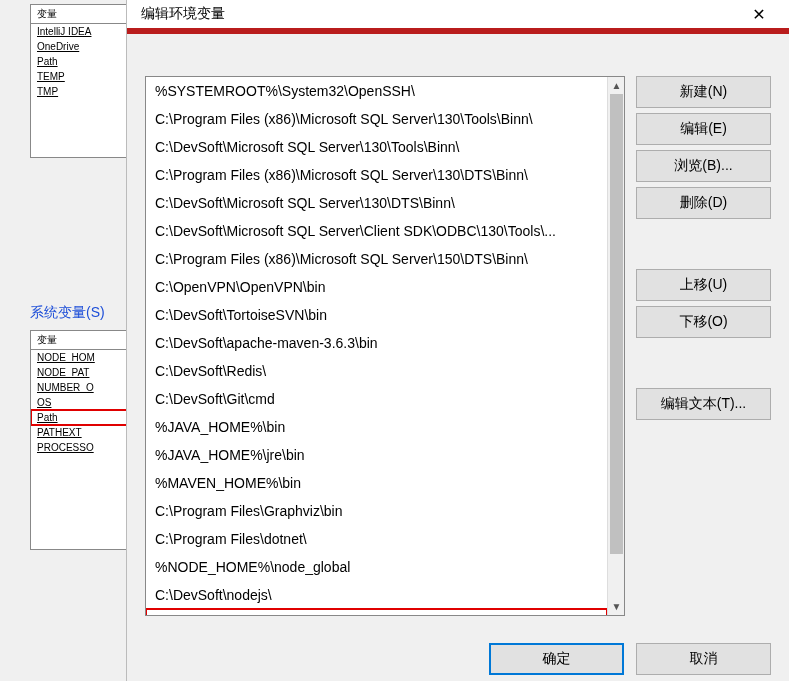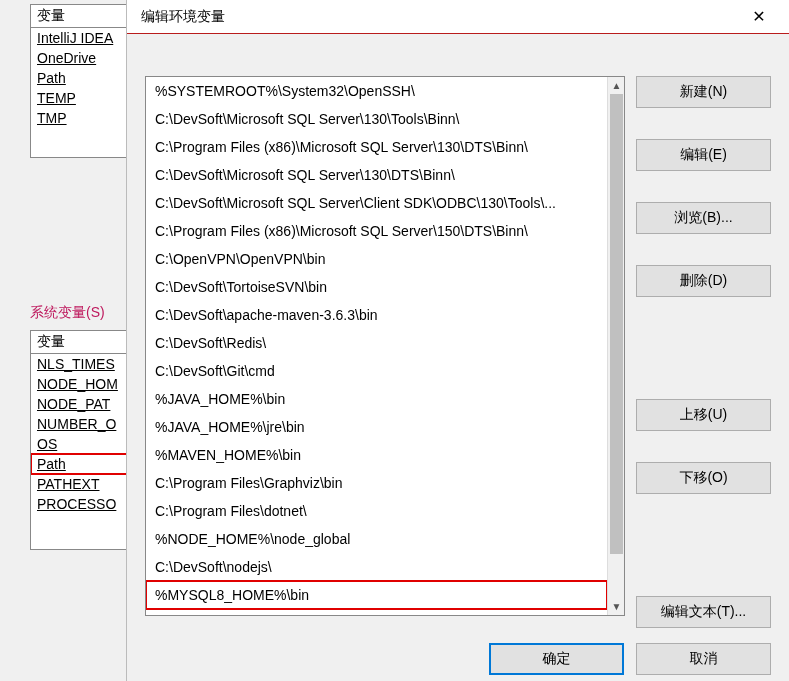--- a/index.html
+++ b/index.html
@@ -17,29 +17,29 @@
     .bg-window {
       position: absolute;
       left: 0; top: 0;
       width: 789px;
       height: 681px;
       background: #f0f0f0;
     }
     .bg-label {
       position: absolute;
       font-size: 14px;
-      color: #be185d;
+      color: #1d4ed8;
     }
     .bg-list {
       position: absolute;
       left: 30px;
       width: 110px;
       background: #fff;
       border: 1px solid #888;
-      font-size: 14px;
+      font-size: 10px;
       overflow: hidden;
     }
     .bg-list .hdr {
       padding: 2px 6px;
       border-bottom: 1px solid #888;
     }
     .bg-list .row {
       padding: 2px 6px;
       white-space: nowrap;
       text-decoration: underline;
@@ -56,21 +56,21 @@
       height: 681px;
       background: #f0f0f0;
       border-left: 1px solid #bbb;
     }
     .titlebar {
       height: 34px;
       display: flex;
       align-items: center;
       justify-content: space-between;
       padding: 0 10px 0 14px;
-      border-bottom: 1px solid #b91c1c;
+      border-bottom: 6px solid #b91c1c;
       background: #fff;
     }
     .titlebar .title { font-size: 14px; }
     .titlebar .close {
       width: 40px; height: 28px;
       display: flex; align-items: center; justify-content: center;
       font-size: 16px;
       color: #000;
     }
     .content {
@@ -127,21 +127,21 @@
     }
     .scroll-arrow.up { top: 0; }
     .scroll-arrow.down { bottom: 0; }
     .btn-col {
       position: absolute;
       right: 18px;
       top: 30px;
       width: 135px;
       display: flex;
       flex-direction: column;
-      gap: 31px;
+      gap: 5px;
     }
     .btn {
       width: 135px;
       height: 32px;
       background: #e1e1e1;
       border: 1px solid #adadad;
       font-size: 14px;
       display: flex;
       align-items: center;
       justify-content: center;
@@ -171,21 +171,20 @@
         <div class="row">OneDrive</div>
         <div class="row">Path</div>
         <div class="row">TEMP</div>
         <div class="row">TMP</div>
       </div>
   </div>
   <div class="bg-label" style="left:30px;top:304px">系统变量(S)</div>
   <div class="bg-list" style="top:330px;height:220px">
     <div class="hdr">变量</div>
     <div id="sys-vars">
-        <div class="row">NLS_TIMES</div>
         <div class="row">NODE_HOM</div>
         <div class="row">NODE_PAT</div>
         <div class="row">NUMBER_O</div>
         <div class="row">OS</div>
         <div class="row hl">Path</div>
         <div class="row">PATHEXT</div>
         <div class="row">PROCESSO</div>
       </div>
   </div>
 </div>
@@ -194,20 +193,21 @@
   <div class="titlebar">
     <span class="title">编辑环境变量</span>
     <div class="close">
       <span>✕</span>
     </div>
   </div>
   <div class="content">
     <div class="listbox">
       <div class="listbox-inner" id="entries">
           <div class="item">%SYSTEMROOT%\System32\OpenSSH\</div>
+          <div class="item">C:\Program Files (x86)\Microsoft SQL Server\130\Tools\Binn\</div>
           <div class="item">C:\DevSoft\Microsoft SQL Server\130\Tools\Binn\</div>
           <div class="item">C:\Program Files (x86)\Microsoft SQL Server\130\DTS\Binn\</div>
           <div class="item">C:\DevSoft\Microsoft SQL Server\130\DTS\Binn\</div>
           <div class="item">C:\DevSoft\Microsoft SQL Server\Client SDK\ODBC\130\Tools\...</div>
           <div class="item">C:\Program Files (x86)\Microsoft SQL Server\150\DTS\Binn\</div>
           <div class="item">C:\OpenVPN\OpenVPN\bin</div>
           <div class="item">C:\DevSoft\TortoiseSVN\bin</div>
           <div class="item">C:\DevSoft\apache-maven-3.6.3\bin</div>
           <div class="item">C:\DevSoft\Redis\</div>
           <div class="item">C:\DevSoft\Git\cmd</div>

